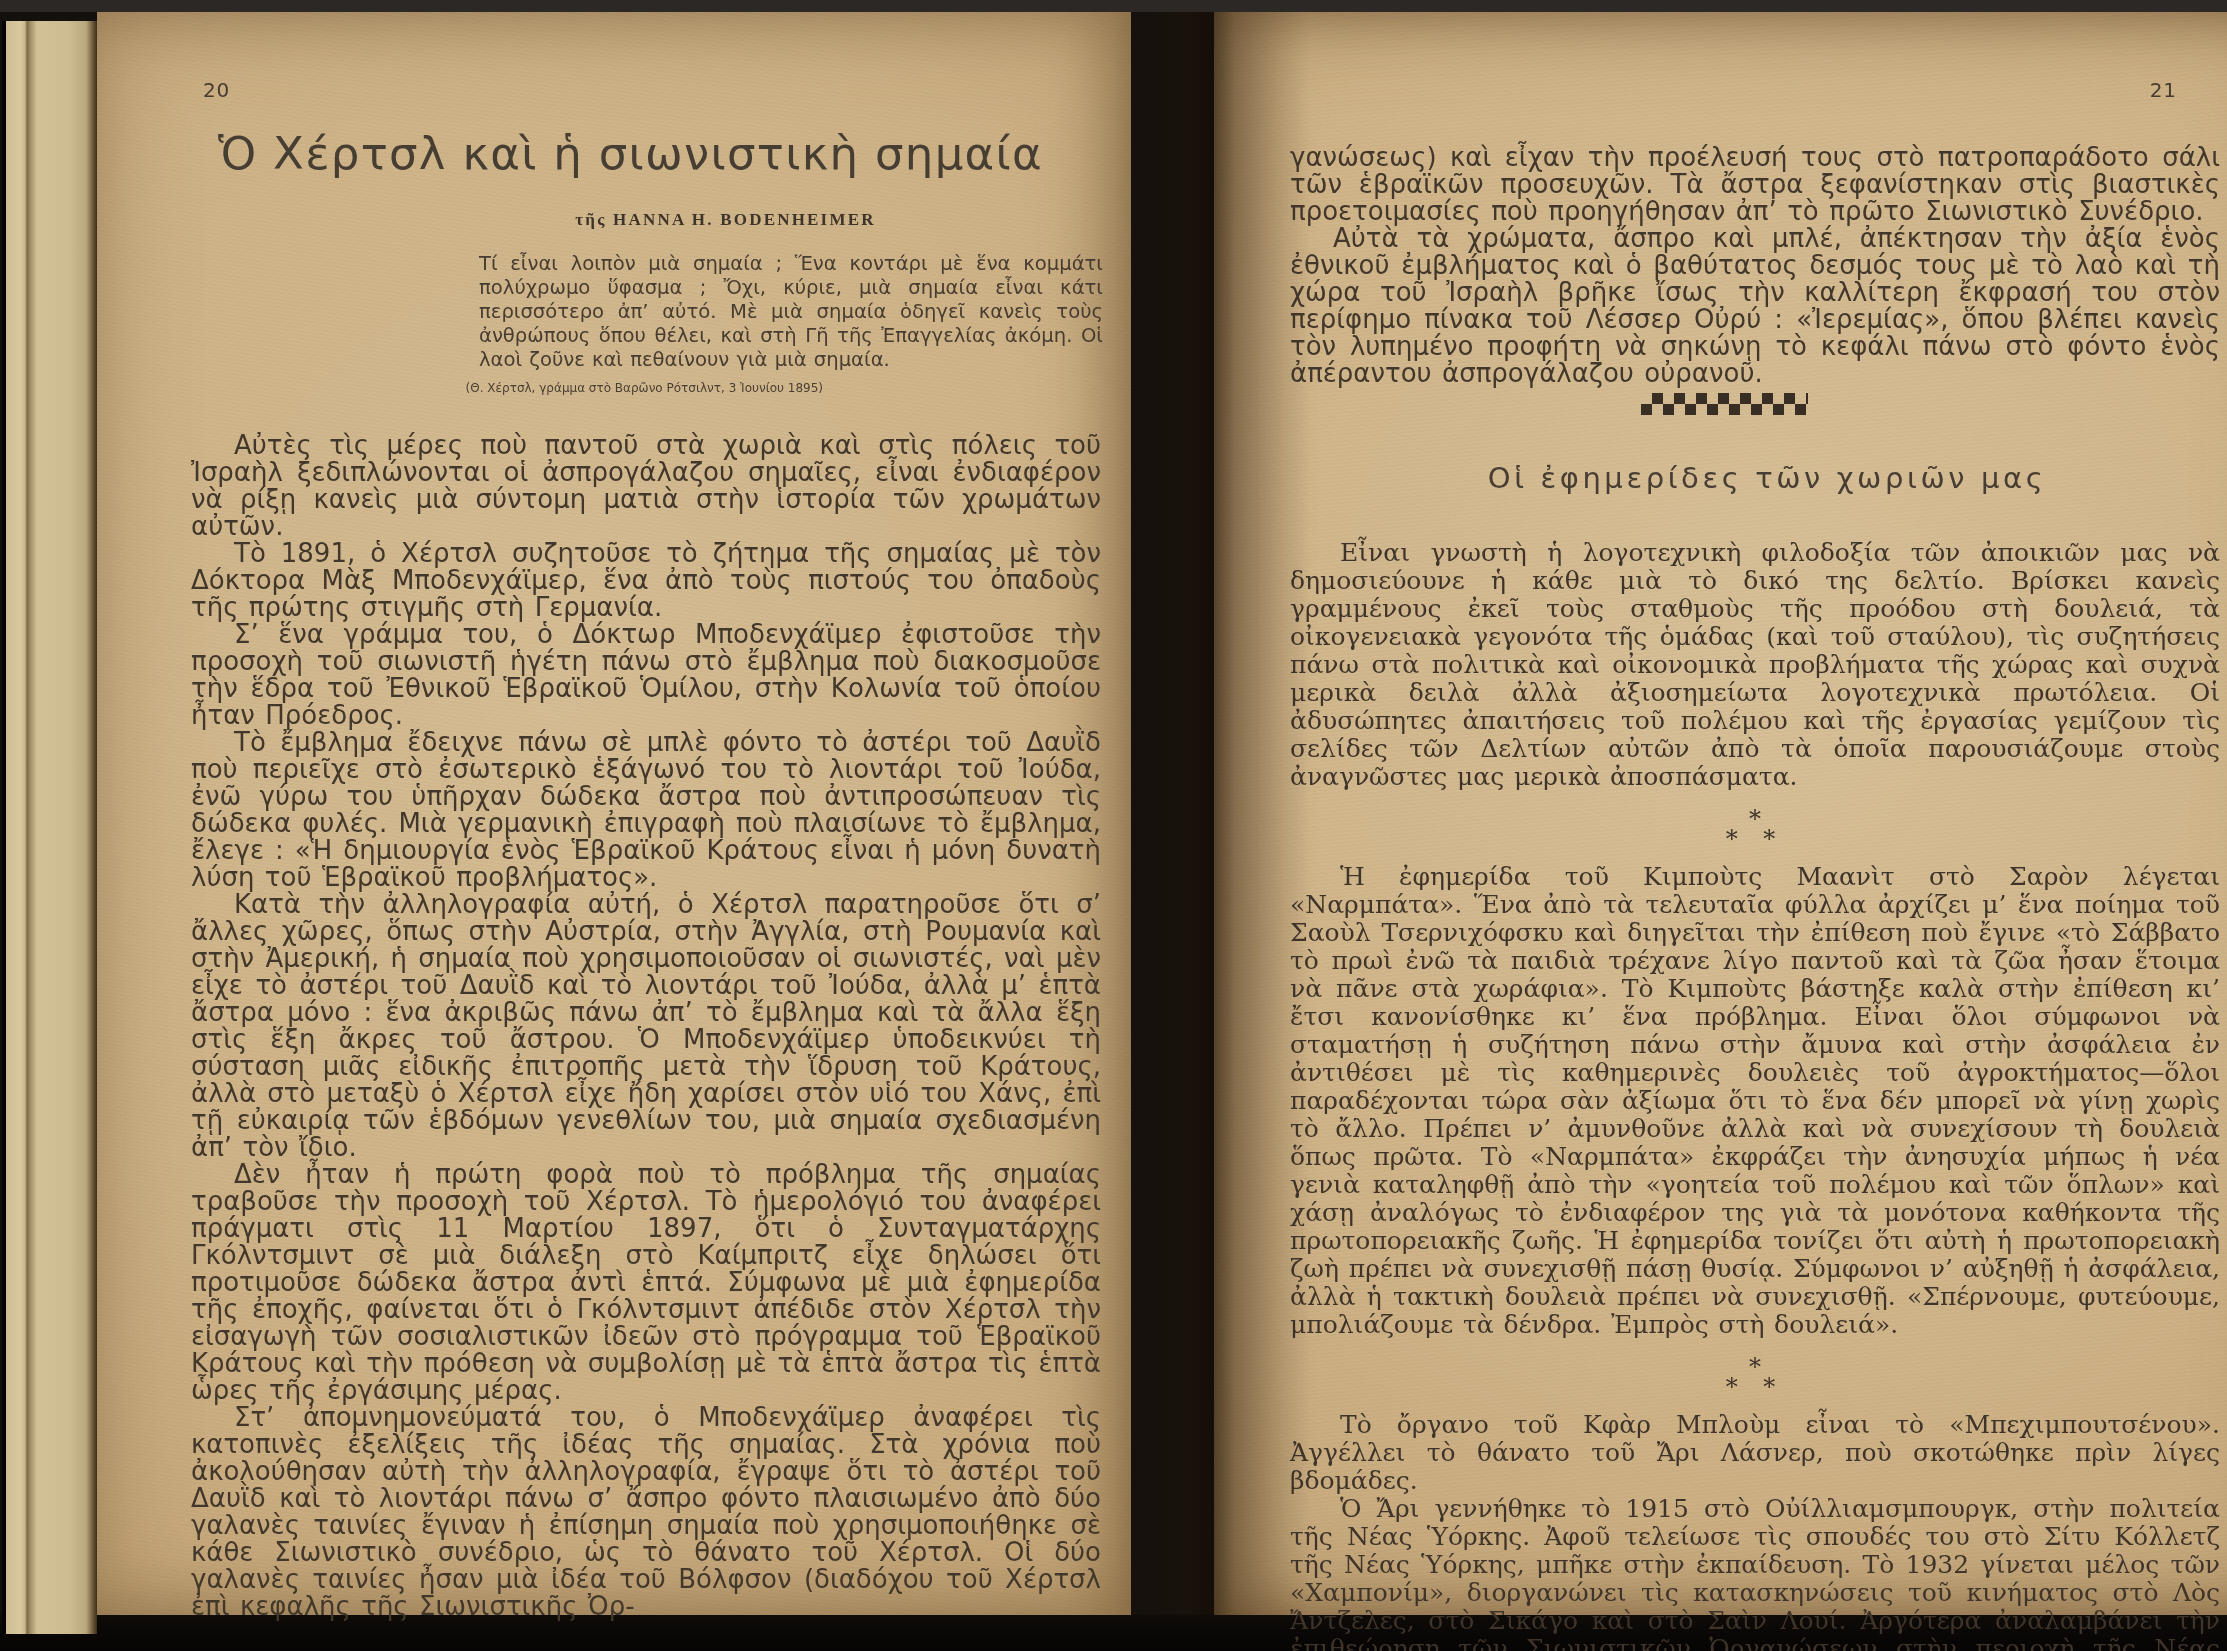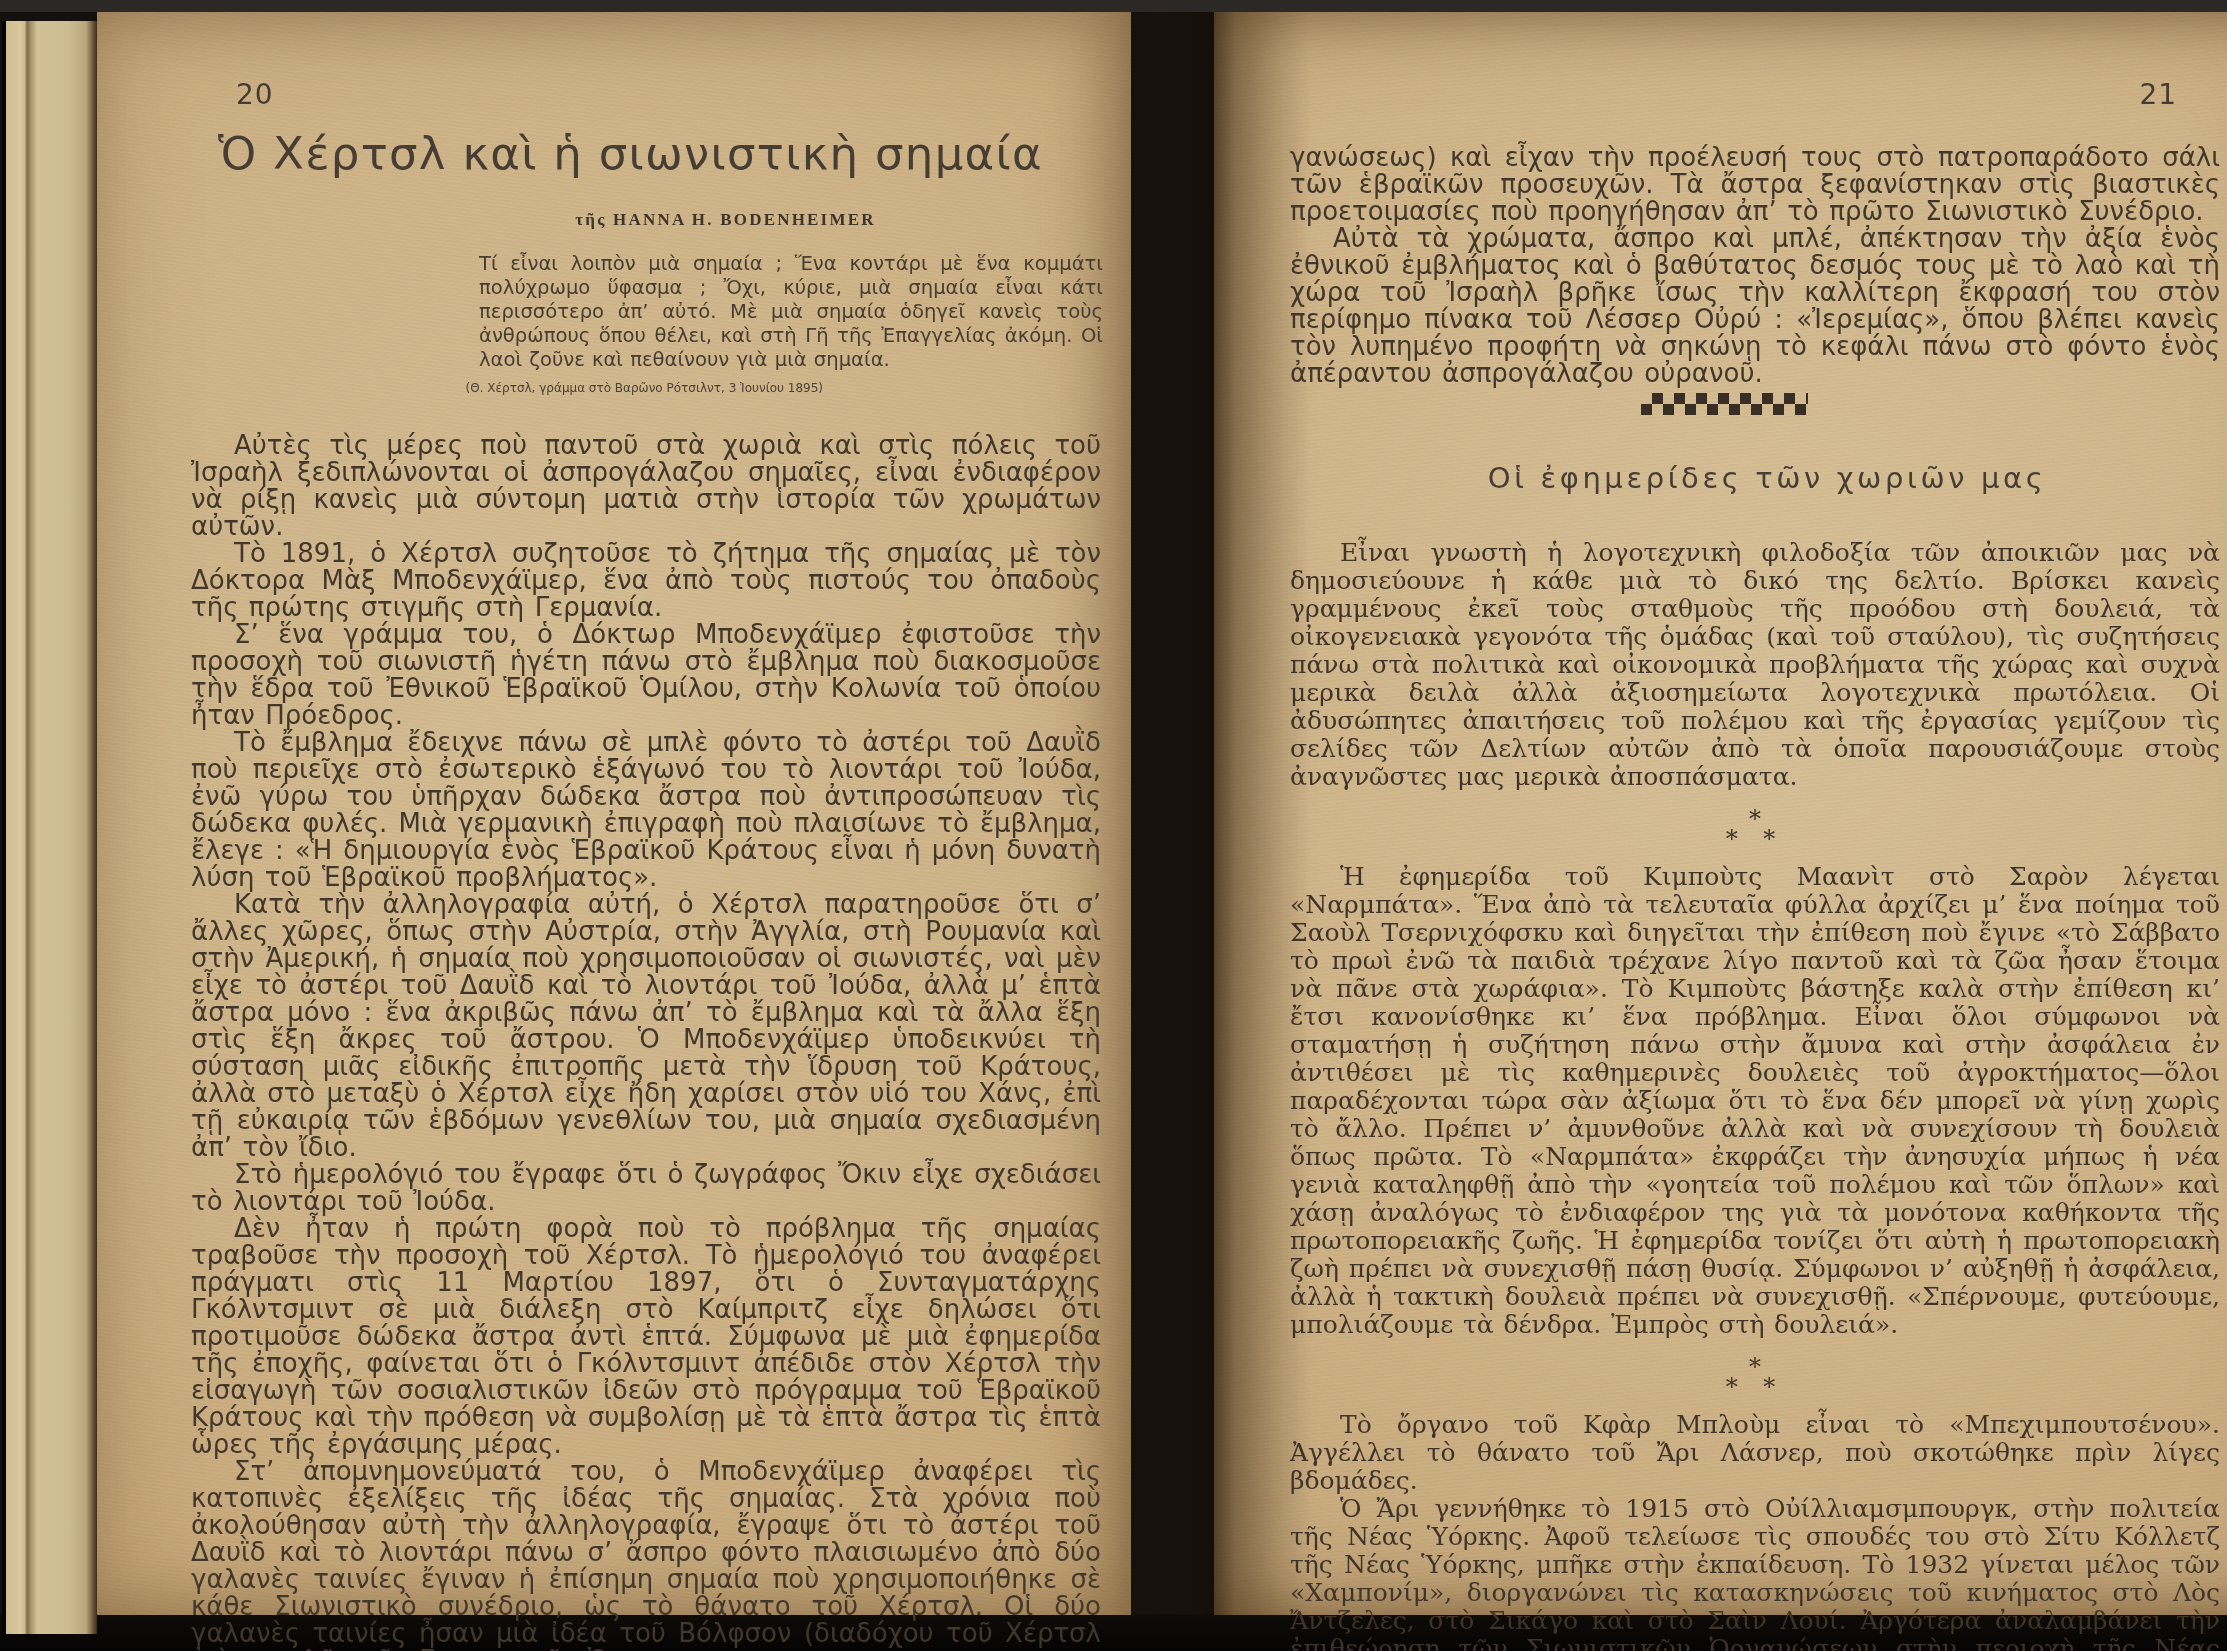--- a/index.html
+++ b/index.html
@@ -31,21 +31,21 @@
     left:1214px;width:1078px;
     background:
       repeating-linear-gradient(-5deg, rgba(255,255,255,0.015) 0 1.8px, rgba(0,0,0,0.015) 1.8px 3.6px),
       radial-gradient(115% 90% at 52% 40%, #d6bf97 0%, #cfb387 50%, #c3a577 84%, #b1905f 100%);
     box-shadow:inset 0 0 98px rgba(94,62,28,0.32), inset 31px 0 62px rgba(70,45,18,0.30), inset -18px 0 40px rgba(70,45,18,0.25);
   }
   .gutter{position:absolute;left:1114px;top:11.6px;width:196px;height:1603px;z-index:6;pointer-events:none;
     background:linear-gradient(to right, rgba(40,24,8,0) 0%, rgba(40,24,8,0.25) 38%,
       rgba(22,12,3,0.55) 50%, rgba(40,24,8,0.28) 62%, rgba(40,24,8,0) 100%);}
 
-  .pagenum{position:absolute;font-size:28px;color:#453b30;letter-spacing:0.9px;margin-left:33px;}
+  .pagenum{position:absolute;font-size:20px;color:#453b30;letter-spacing:0.9px;}
   .pagenum-left{left:106px;top:66px;}
   .pagenum-right{right:115px;top:66px;}
 
   .title{position:absolute;left:79px;top:115px;width:909px;text-align:center;
     font-size:45px;letter-spacing:1.3px;color:#463d33;white-space:nowrap;}
   .byline{position:absolute;left:94px;top:198px;width:909px;box-sizing:border-box;
     text-align:center;padding-left:160px;
     font-family:"Liberation Serif",serif;font-weight:bold;
     font-size:17px;letter-spacing:2.2px;color:#3e342a;white-space:nowrap;}
 
@@ -90,21 +90,20 @@
     <p class="epigraph">Τί εἶναι λοιπὸν μιὰ σημαία ; Ἕνα κοντάρι μὲ ἕνα κομμάτι πολύχρωμο ὕφασμα ; Ὄχι, κύριε, μιὰ σημαία εἶναι κάτι περισσότερο ἀπ’ αὐτό. Μὲ μιὰ σημαία ὁδηγεῖ κανεὶς τοὺς ἀνθρώπους ὅπου θέλει, καὶ στὴ Γῆ τῆς Ἐπαγγελίας ἀκόμη. Οἱ λαοὶ ζοῦνε καὶ πεθαίνουν γιὰ μιὰ σημαία.</p>
     <p class="attribution">(Θ. Χέρτσλ, γράμμα στὸ Βαρῶνο Ρότσιλντ, 3 Ἰουνίου 1895)</p>
   </div>
 
   <div class="body-col-left">
     <p class="body">Αὐτὲς τὶς μέρες ποὺ παντοῦ στὰ χωριὰ καὶ στὶς πόλεις τοῦ Ἰσραὴλ ξεδιπλώνονται οἱ ἀσπρογάλαζου σημαῖες, εἶναι ἐνδιαφέρον νὰ ρίξῃ κανεὶς μιὰ σύντομη ματιὰ στὴν ἱστορία τῶν χρωμάτων αὐτῶν.</p>
     <p class="body">Τὸ 1891, ὁ Χέρτσλ συζητοῦσε τὸ ζήτημα τῆς σημαίας μὲ τὸν Δόκτορα Μὰξ Μποδενχάϊμερ, ἕνα ἀπὸ τοὺς πιστούς του ὀπαδοὺς τῆς πρώτης στιγμῆς στὴ Γερμανία.</p>
     <p class="body">Σ’ ἕνα γράμμα του, ὁ Δόκτωρ Μποδενχάϊμερ ἐφιστοῦσε τὴν προσοχὴ τοῦ σιωνιστῆ ἡγέτη πάνω στὸ ἔμβλημα ποὺ διακοσμοῦσε τὴν ἕδρα τοῦ Ἐθνικοῦ Ἑβραϊκοῦ Ὁμίλου, στὴν Κολωνία τοῦ ὁποίου ἦταν Πρόεδρος.</p>
     <p class="body">Τὸ ἔμβλημα ἔδειχνε πάνω σὲ μπλὲ φόντο τὸ ἀστέρι τοῦ Δαυῒδ ποὺ περιεῖχε στὸ ἐσωτερικὸ ἑξάγωνό του τὸ λιοντάρι τοῦ Ἰούδα, ἐνῶ γύρω του ὑπῆρχαν δώδεκα ἄστρα ποὺ ἀντιπροσώπευαν τὶς δώδεκα φυλές. Μιὰ γερμανικὴ ἐπιγραφὴ ποὺ πλαισίωνε τὸ ἔμβλημα, ἔλεγε : «Ἡ δημιουργία ἑνὸς Ἑβραϊκοῦ Κράτους εἶναι ἡ μόνη δυνατὴ λύση τοῦ Ἑβραϊκοῦ προβλήματος».</p>
     <p class="body">Κατὰ τὴν ἀλληλογραφία αὐτή, ὁ Χέρτσλ παρατηροῦσε ὅτι σ’ ἄλλες χῶρες, ὅπως στὴν Αὐστρία, στὴν Ἀγγλία, στὴ Ρουμανία καὶ στὴν Ἀμερική, ἡ σημαία ποὺ χρησιμοποιοῦσαν οἱ σιωνιστές, ναὶ μὲν εἶχε τὸ ἀστέρι τοῦ Δαυῒδ καὶ τὸ λιοντάρι τοῦ Ἰούδα, ἀλλὰ μ’ ἑπτὰ ἄστρα μόνο : ἕνα ἀκριβῶς πάνω ἀπ’ τὸ ἔμβλημα καὶ τὰ ἄλλα ἕξη στὶς ἕξη ἄκρες τοῦ ἄστρου. Ὁ Μποδενχάϊμερ ὑποδεικνύει τὴ σύσταση μιᾶς εἰδικῆς ἐπιτροπῆς μετὰ τὴν ἵδρυση τοῦ Κράτους, ἀλλὰ στὸ μεταξὺ ὁ Χέρτσλ εἶχε ἤδη χαρίσει στὸν υἱό του Χάνς, ἐπὶ τῇ εὐκαιρίᾳ τῶν ἑβδόμων γενεθλίων του, μιὰ σημαία σχεδιασμένη ἀπ’ τὸν ἴδιο.</p>
-    <p class="body">Στὸ ἡμερολόγιό του ἔγραφε ὅτι ὁ ζωγράφος Ὄκιν εἶχε σχεδιάσει τὸ λιοντάρι τοῦ Ἰούδα.</p>
     <p class="body">Δὲν ἦταν ἡ πρώτη φορὰ ποὺ τὸ πρόβλημα τῆς σημαίας τραβοῦσε τὴν προσοχὴ τοῦ Χέρτσλ. Τὸ ἡμερολόγιό του ἀναφέρει πράγματι στὶς 11 Μαρτίου 1897, ὅτι ὁ Συνταγματάρχης Γκόλντσμιντ σὲ μιὰ διάλεξη στὸ Καίμπριτζ εἶχε δηλώσει ὅτι προτιμοῦσε δώδεκα ἄστρα ἀντὶ ἑπτά. Σύμφωνα μὲ μιὰ ἐφημερίδα τῆς ἐποχῆς, φαίνεται ὅτι ὁ Γκόλντσμιντ ἀπέδιδε στὸν Χέρτσλ τὴν εἰσαγωγὴ τῶν σοσιαλιστικῶν ἰδεῶν στὸ πρόγραμμα τοῦ Ἑβραϊκοῦ Κράτους καὶ τὴν πρόθεση νὰ συμβολίσῃ μὲ τὰ ἑπτὰ ἄστρα τὶς ἑπτὰ ὧρες τῆς ἐργάσιμης μέρας.</p>
     <p class="body">Στ’ ἀπομνημονεύματά του, ὁ Μποδενχάϊμερ ἀναφέρει τὶς κατοπινὲς ἐξελίξεις τῆς ἰδέας τῆς σημαίας. Στὰ χρόνια ποὺ ἀκολούθησαν αὐτὴ τὴν ἀλληλογραφία, ἔγραψε ὅτι τὸ ἀστέρι τοῦ Δαυῒδ καὶ τὸ λιοντάρι πάνω σ’ ἄσπρο φόντο πλαισιωμένο ἀπὸ δύο γαλανὲς ταινίες ἔγιναν ἡ ἐπίσημη σημαία ποὺ χρησιμοποιήθηκε σὲ κάθε Σιωνιστικὸ συνέδριο, ὡς τὸ θάνατο τοῦ Χέρτσλ. Οἱ δύο γαλανὲς ταινίες ἦσαν μιὰ ἰδέα τοῦ Βόλφσον (διαδόχου τοῦ Χέρτσλ ἐπὶ κεφαλῆς τῆς Σιωνιστικῆς Ὀρ-</p>
   </div>
 </div>
 
 <div class="page page-right">
   <div class="pagenum pagenum-right">21</div>
 
   <div class="body-col-right">
     <p class="body noindent">γανώσεως) καὶ εἶχαν τὴν προέλευσή τους στὸ πατροπαράδοτο σάλι τῶν ἑβραϊκῶν προσευχῶν. Τὰ ἄστρα ξεφανίστηκαν στὶς βιαστικὲς προετοιμασίες ποὺ προηγήθησαν ἀπ’ τὸ πρῶτο Σιωνιστικὸ Συνέδριο.</p>

